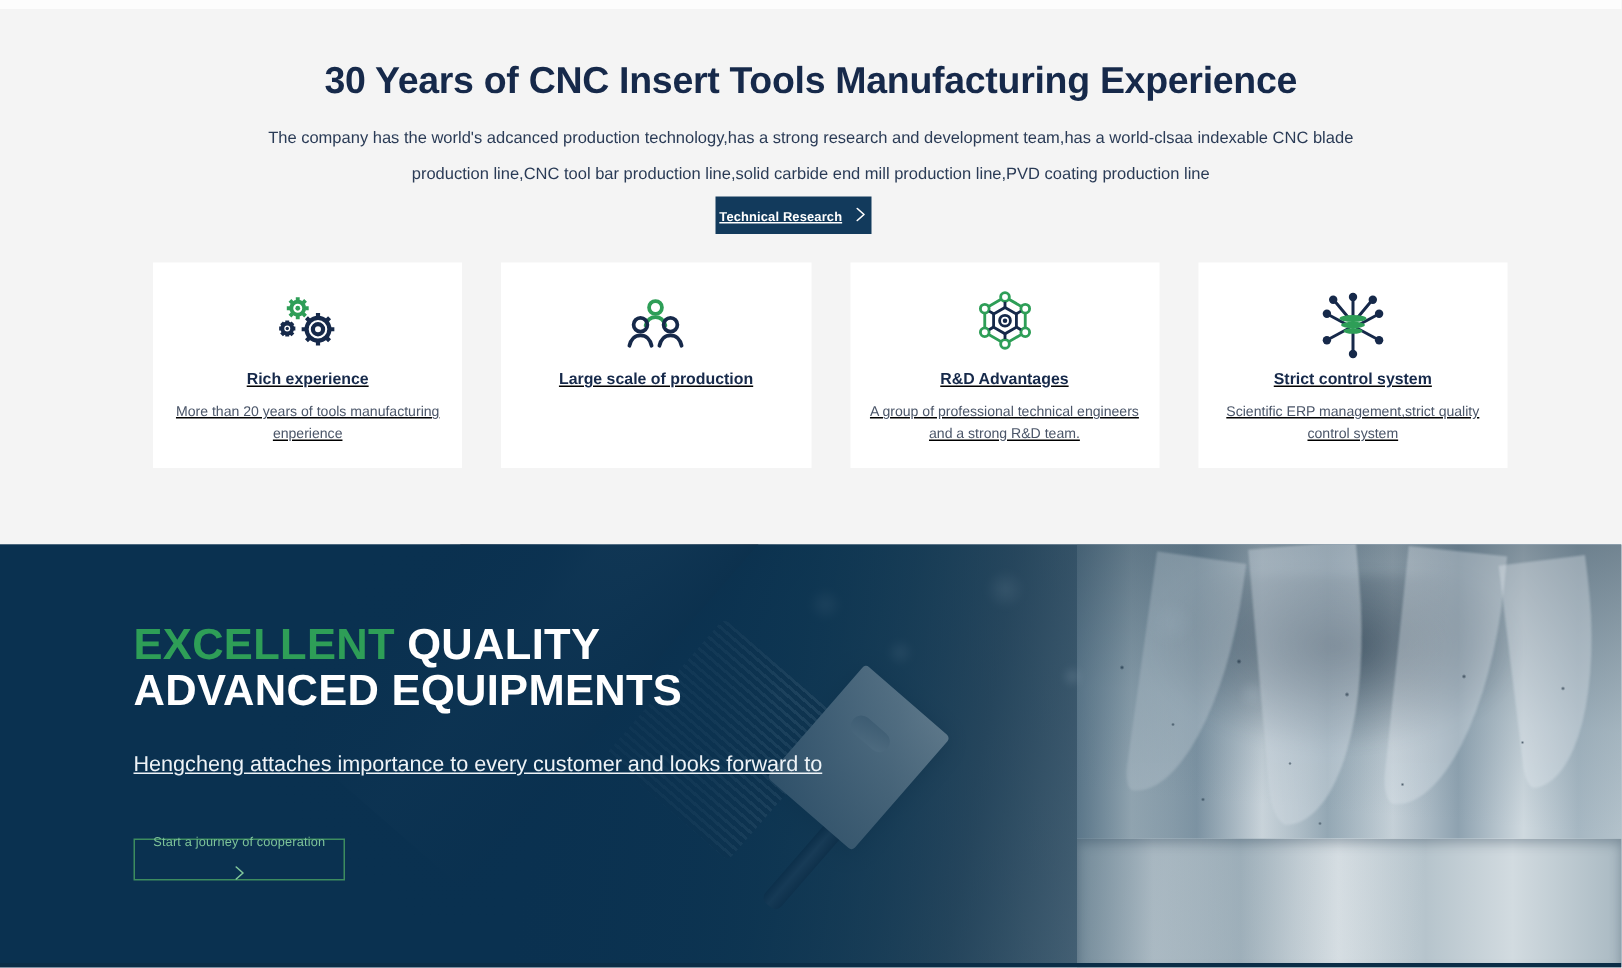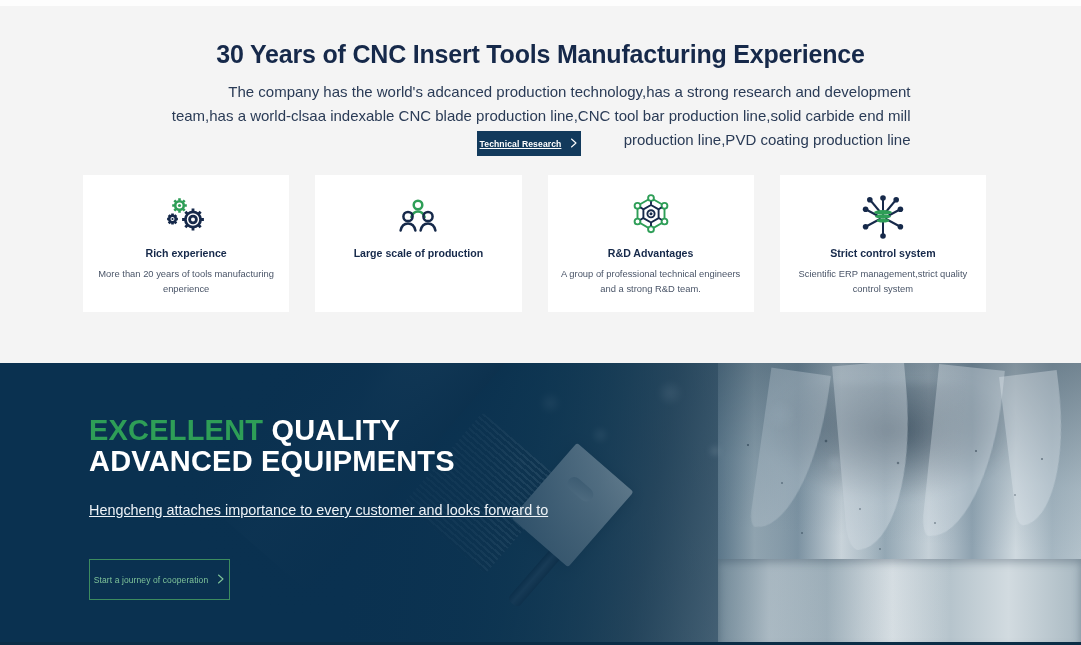--- a/index.html
+++ b/index.html
@@ -24,37 +24,37 @@
   .headline {
     position:absolute; left:0; top:40px; width:1081px;
     text-align:center;
     font-size:25px; font-weight:bold; color:#16294a;
     letter-spacing:-0.2px;
   }
 
   .subcopy {
     position:absolute; left:50%; top:80px;
     transform:translateX(-50%);
-    width:740px; text-align:right;
-    font-size:15px; color:#2a3b56; line-height:24px;
+    width:740px; text-align:center;
+    font-size:11px; color:#2a3b56; line-height:24px;
   }
 
   .tech-btn {
     position:absolute; left:477px; top:131px;
     width:104px; height:25px;
     background:#123a5c; border:none;
     display:flex; align-items:center; justify-content:center; gap:9px;
     cursor:pointer;
   }
   .tech-btn .lbl { font-size:8.6px; color:#ffffff; font-weight:600; letter-spacing:.1px;text-decoration:underline; }
   .tech-btn .chev { display:block; }
 
   
-  .cards { position:absolute; left:83px; top:175px; width:903px; height:137px;
-           display:flex; gap:26px; }
+  .cards { position:absolute; left:102px; top:175px; width:903px; height:137px;
+           display:flex; gap:26px;text-decoration:underline; }
   .card {
     width:216px; height:137px; background:#ffffff;
     display:flex; flex-direction:column; align-items:center;
     padding-top:18px;
   }
   .card-icon { height:48px; display:flex; align-items:center; justify-content:center; }
   .card-title {
     margin-top:6px; font-size:10.6px; font-weight:bold; color:#16294a;
     text-align:center;
   }
@@ -200,24 +200,25 @@
   .hero-h1 {
     font-size:29px; font-weight:bold; color:#ffffff;
     line-height:31px; letter-spacing:.2px;
   }
   .hero-h1 .accent { color:#2e9e57; }
   .hero-sub {
     margin-top:20px; font-size:14.4px; color:#eef3f7;
     line-height:26px; font-weight:400;text-decoration:underline;
   }
   .cta {
-    margin-top:36px; width:141px; height:41px;
+    margin-top:36px; width:141px; height:28px;
     border:1px solid #3d8c5f; background:transparent;
     display:flex; align-items:center; justify-content:center; gap:9px;
     cursor:pointer;
+    flex-direction:column;
   }
   .cta .lbl { font-size:8.5px; color:#7fc49a; letter-spacing:.1px; }
 </style>
 </head>
 <body>
 
 <div class="page">
 
   <section class="top-section">
     <div class="top-strip"></div>

